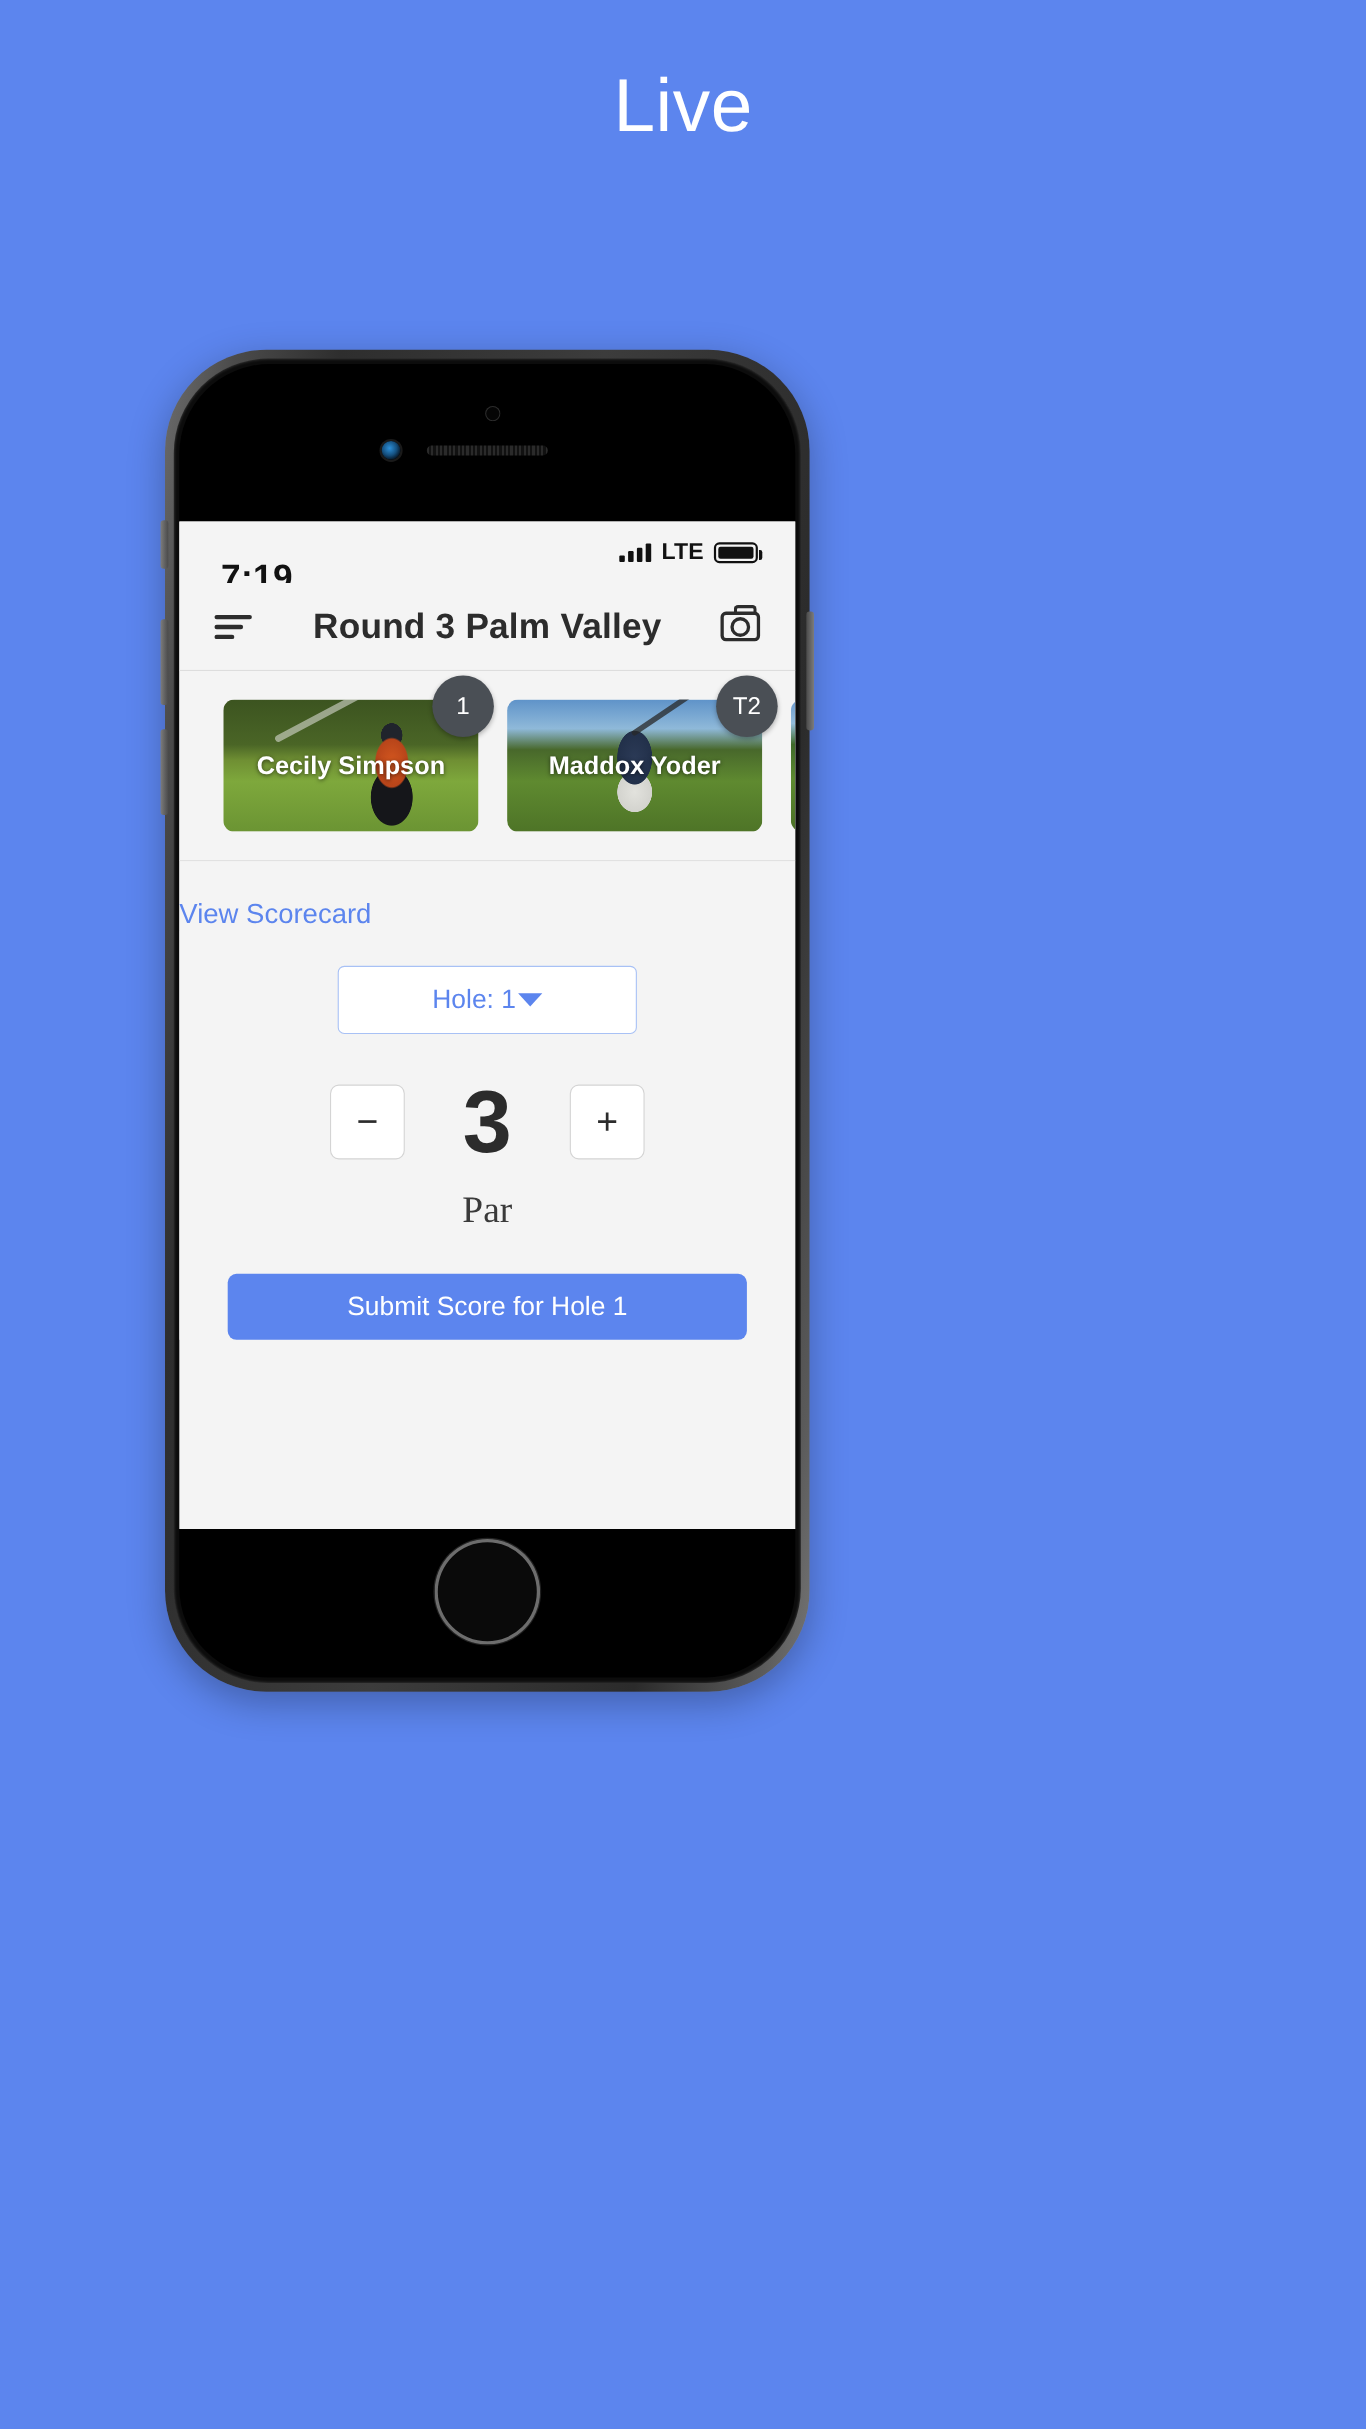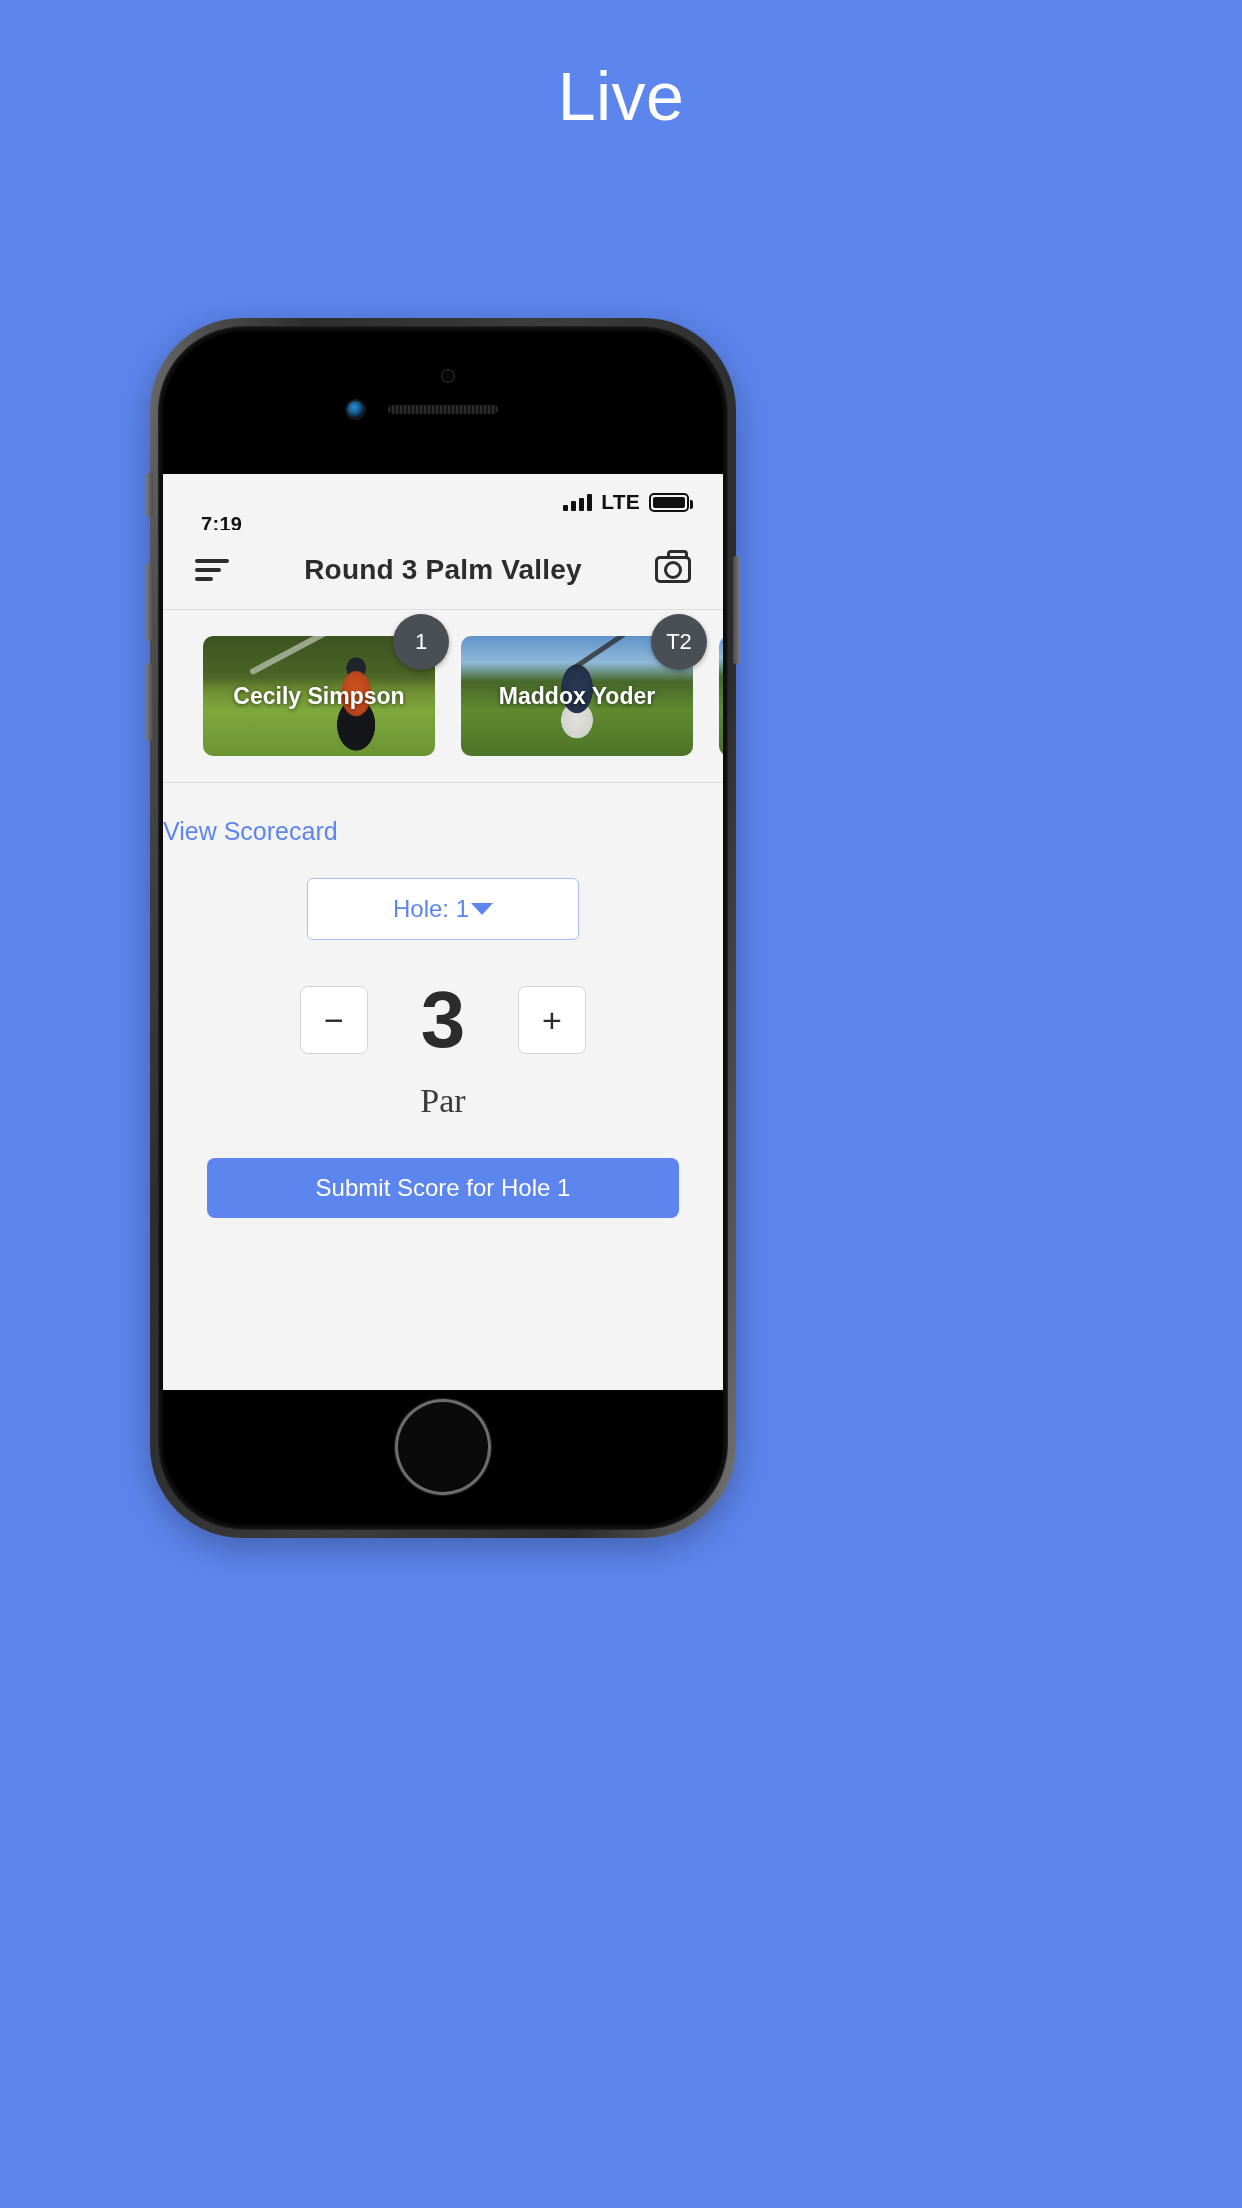--- a/index.html
+++ b/index.html
@@ -90,21 +90,21 @@
     font-family:"Liberation Sans", sans-serif;
   }
 
   
   .statusbar {
     height:56px; display:flex; align-items:center;
     justify-content:space-between;
     padding:0 34px 0 38px;
     background:#f4f4f4;
   }
-  .sb-time { font-size:20px; font-weight:700; color:#111; letter-spacing:0.3px;margin-top:44px; }
+  .sb-time { font-size:32px; font-weight:700; color:#111; letter-spacing:0.3px;margin-top:44px; }
   .sb-right { display:flex; align-items:center; gap:9px; }
   .sig { display:flex; align-items:flex-end; gap:3px; height:17px; }
   .sig i { display:block; width:5px; background:#111; border-radius:1px; }
   .sig i:nth-child(1){ height:6px; }
   .sig i:nth-child(2){ height:10px; }
   .sig i:nth-child(3){ height:13px; }
   .sig i:nth-child(4){ height:17px; }
   .sb-lte { font-size:21px; font-weight:700; color:#111; letter-spacing:0.2px; }
   .battery { position:relative; width:40px; height:19px;
              border:2px solid #111; border-radius:5px; }
@@ -120,21 +120,21 @@
     border-bottom:1px solid #dddddd;
     position:relative;
   }
   .hamburger { width:34px; display:flex; flex-direction:column; gap:5px; cursor:pointer; }
   .hamburger i { display:block; height:4px; background:#2c2c2c; border-radius:2px; }
   .hamburger i:nth-child(1){ width:34px; }
   .hamburger i:nth-child(2){ width:26px; }
   .hamburger i:nth-child(3){ width:18px; }
   .nav-title {
     position:absolute; left:0; right:0; text-align:center;
-    font-size:28px; font-weight:700; color:#2c2c2c; letter-spacing:0.2px;
+    font-size:32px; font-weight:700; color:#2c2c2c; letter-spacing:0.2px;
     pointer-events:none;
   }
   .cam-wrap { margin-left:auto; position:relative; z-index:2; cursor:pointer; }
   .cam { position:relative; width:36px; height:27px; border:3px solid #2c2c2c;
          border-radius:5px; }
   .cam::before { content:""; position:absolute; left:9px; top:-9px;
          width:15px; height:6px; border:3px solid #2c2c2c; border-bottom:none;
          border-radius:4px 4px 0 0; }
   .cam::after { content:""; position:absolute; left:50%; top:50%;
          transform:translate(-50%,-50%); width:12px; height:12px;

